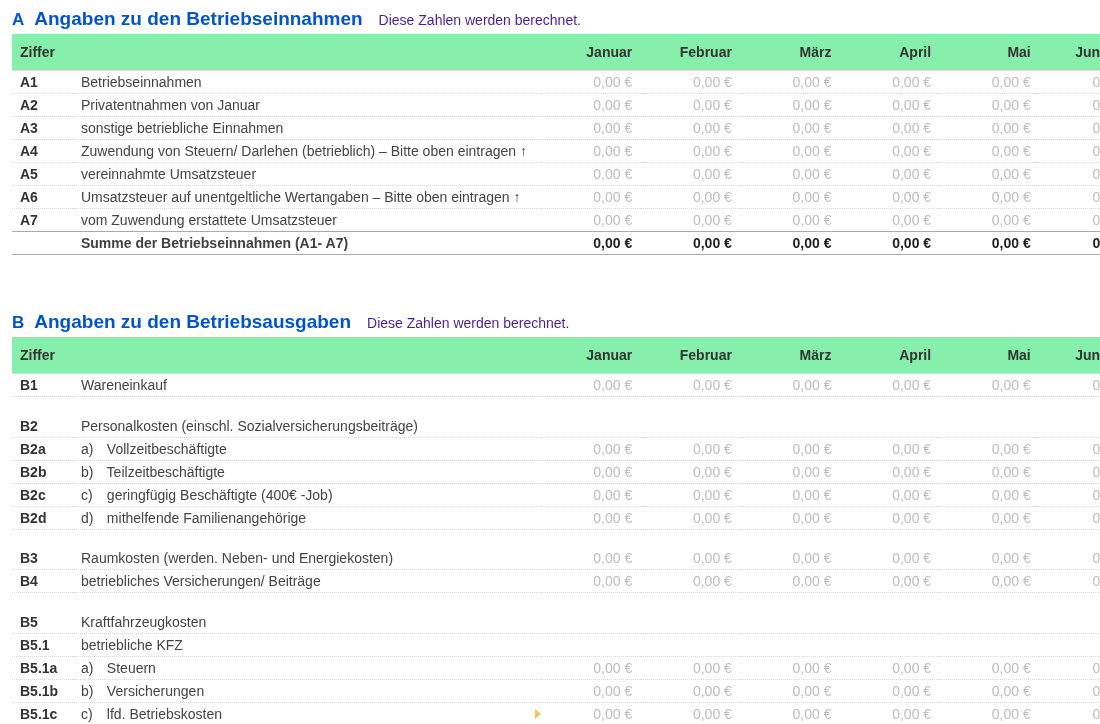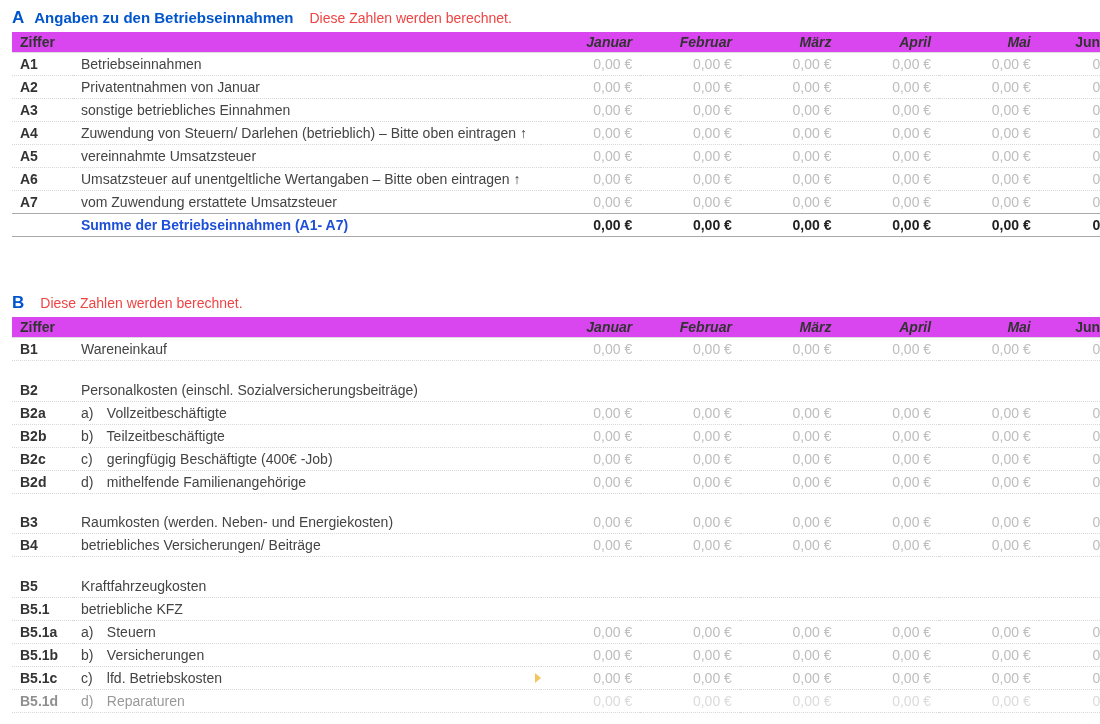--- a/index.html
+++ b/index.html
@@ -20,63 +20,63 @@
     margin-bottom: 4px;
   }
   .section-letter {
     color: #0055cc;
     font-weight: 700;
     font-size: 17px;
   }
   .section-title {
     color: #0055cc;
     font-weight: 700;
-    font-size: 15px;
+    font-size: 19px;
   }
   .section-hint {
-    color: #ef4444;
+    color: #4c1d95;
     font-size: 14px;
     margin-left: 6px;
   }
   table {
     border-collapse: collapse;
     width: 1100px;
     table-layout: fixed;
   }
   thead th {
-    background: #d946ef;
+    background: #86efac;
     font-weight: 700;
     text-align: right;
-    padding: 2px 8px;
+    padding: 10px 8px;
     border-bottom: 1px solid #ddd;
     font-size: 14px;
     color:#333;
   }
   thead th.ziffer-h { text-align: left; width: 60px; }
   thead th.desc-h { text-align: left; width: 460px; }
-  thead th.month-h { width: 98px; font-style: italic; }
+  thead th.month-h { width: 98px; }
   thead th.month-h-last { width: 72px; }
   tbody td {
     padding: 3px 8px;
     font-size: 14px;
     vertical-align: middle;
     height: 22px;
   }
   tbody tr { border-bottom: 1px dotted #d8d8d8; }
   tbody tr.no-border { border-bottom: none; }
   .ziffer { font-weight: 700; color: #333; }
   .desc { color: #444; }
   .desc .sub-a { display:inline-block; width:22px; }
   .val {
     text-align: right;
     color: #bdbdbd;
     white-space: nowrap;
   }
   .val.cut { padding-right: 0; }
-  tr.sum td { font-weight: 700; color: #1d4ed8; }
+  tr.sum td { font-weight: 700; color: #404040; }
   tr.sum .val { color: #222; }
   tr.sum { border-top: 1px solid #aaa; border-bottom: 1px solid #aaa; background:#fafafa0a;}
   .spacer-row td { height: 18px; border-bottom:none; }
   .marker {
     position: relative;
   }
   .marker::after {
     content:"";
     position:absolute;
     left: -6px;
@@ -125,21 +125,21 @@
           <td class="desc">Privatentnahmen von Januar</td>
           <td class="val">0,00 €</td>
           <td class="val">0,00 €</td>
           <td class="val">0,00 €</td>
           <td class="val">0,00 €</td>
           <td class="val">0,00 €</td>
           <td class="val cut">0,0</td>
         </tr>
         <tr>
           <td class="ziffer">A3</td>
-          <td class="desc">sonstige betriebliches Einnahmen</td>
+          <td class="desc">sonstige betriebliche Einnahmen</td>
           <td class="val">0,00 €</td>
           <td class="val">0,00 €</td>
           <td class="val">0,00 €</td>
           <td class="val">0,00 €</td>
           <td class="val">0,00 €</td>
           <td class="val cut">0,0</td>
         </tr>
         <tr>
           <td class="ziffer">A4</td>
           <td class="desc">Zuwendung von Steuern/ Darlehen (betrieblich) – Bitte oben eintragen ↑</td>
@@ -190,20 +190,21 @@
           <td class="val">0,00 €</td>
           <td class="val cut">0,0</td>
         </tr>
       </tbody>
   </table>
 </div>
 
 <div class="section">
   <div class="section-head">
     <span class="section-letter">B</span>
+    <span class="section-title">Angaben zu den Betriebsausgaben</span>
     <span class="section-hint">Diese Zahlen werden berechnet.</span>
   </div>
   <table>
     <thead>
       <tr>
         <th class="ziffer-h">Ziffer</th>
         <th class="desc-h"></th>
         <th class="month-h">Januar</th>
         <th class="month-h">Februar</th>
         <th class="month-h">März</th>

